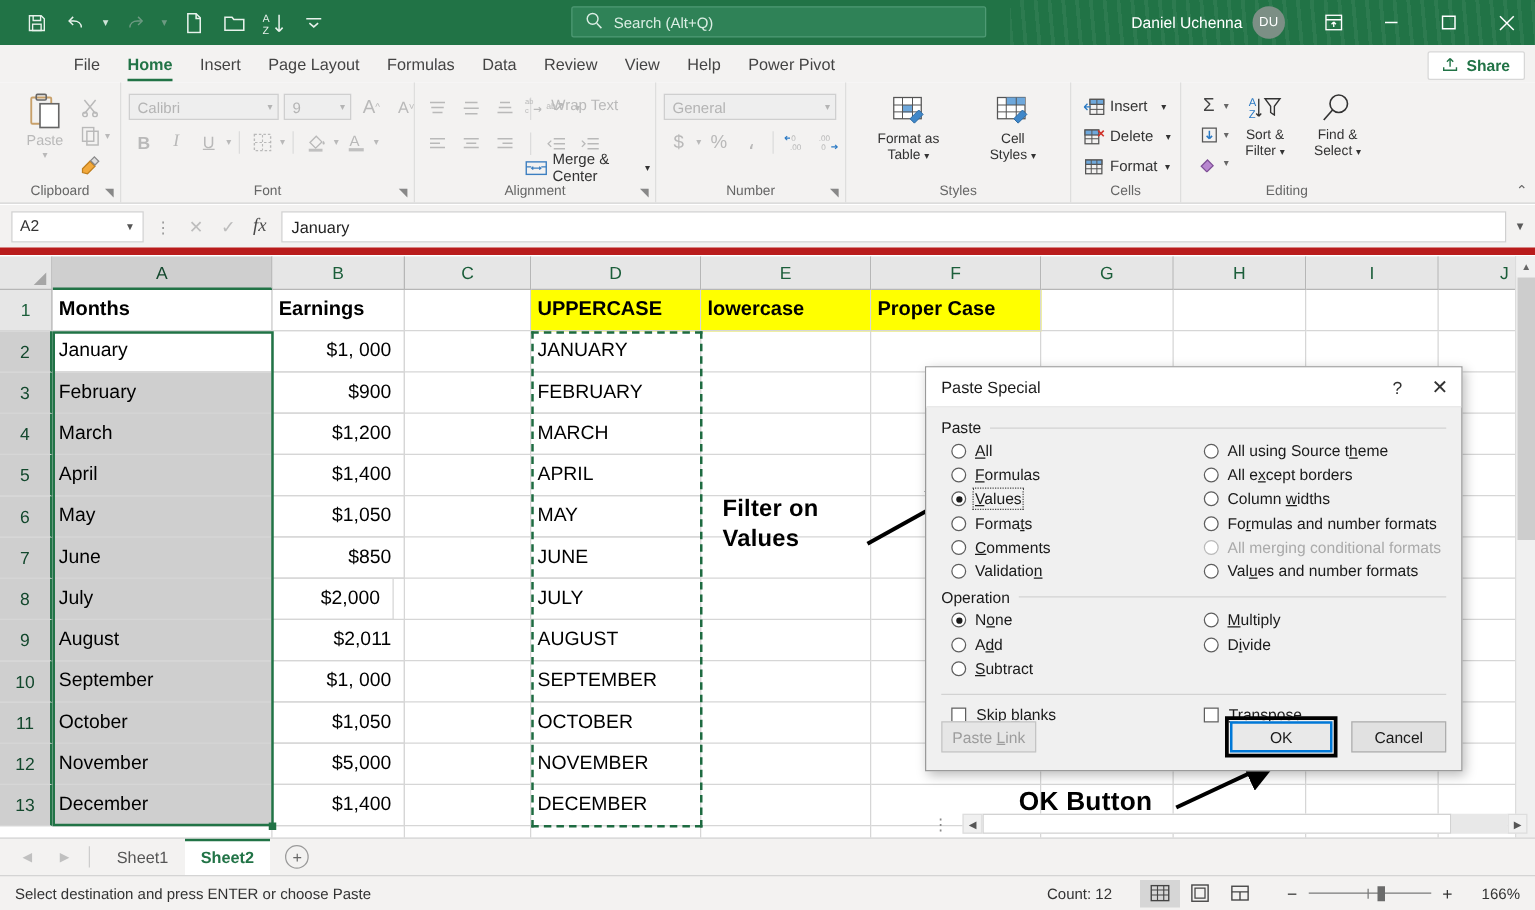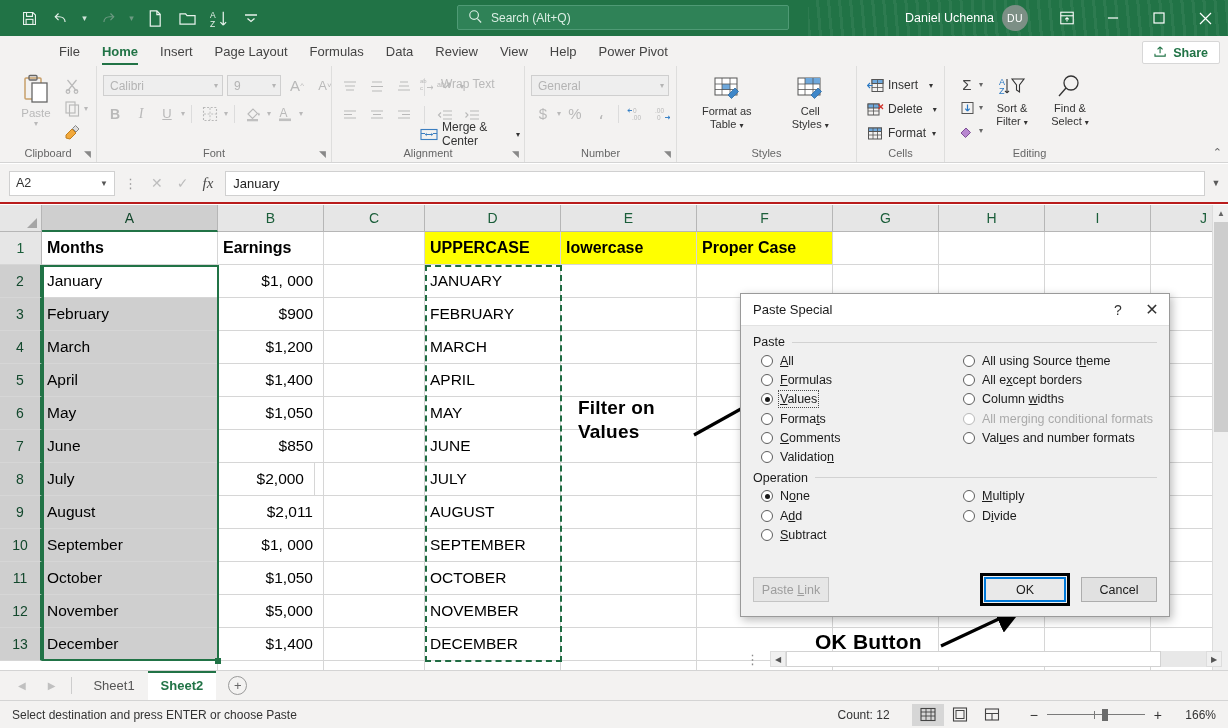--- a/index.html
+++ b/index.html
@@ -107,21 +107,21 @@
     justify-content: space-between;
   }
   .icon-btn { width:24px; height:23px; display:flex; align-items:center; justify-content:center; color:#b9b9b9;}
   .icon-btn.on { color:#444; cursor:pointer;}
   .ribbon-collapse { position:absolute; right:6px; bottom:3px; color:#666; font-size:11px; cursor:pointer;}
 
   
   .fbar {
     position: absolute; top: 164px; left: 0; width: 1228px; height: 40px;
     background: #f3f2f1; display: flex; align-items: center; padding: 0 4px;
-    border-bottom: 2px solid #b91c1c;
+    border-bottom: 6px solid #b91c1c;
   }
   .namebox {
     width: 106px; height: 25px; background: #fff; border: 1px solid #d0d0d0;
     display: flex; align-items: center; padding: 0 6px; font-size: 12.5px; color: #333;
     justify-content: space-between; margin-left: 5px;
   }
   .fb-dots { color:#9a9a9a; font-size: 13px; padding: 0 9px; letter-spacing:1px;}
   .fb-icons { display: flex; align-items: center; gap: 14px; padding: 0 12px 0 4px; }
   .fb-ic { color: #bdbdbd; font-size: 14px; }
   .fb-ic.fx { color: #4a4a4a; font-style: italic; font-family: "Liberation Serif", serif; font-size:15px;}
@@ -1043,20 +1043,24 @@
               <span>All using Source t<span class="u">h</span>eme</span>
             </div>
             <div class="opt">
               <span class="radio"></span>
               <span>All e<span class="u">x</span>cept borders</span>
             </div>
             <div class="opt">
               <span class="radio"></span>
               <span>Column <span class="u">w</span>idths</span>
             </div>
+            <div class="opt">
+              <span class="radio"></span>
+              <span>Fo<span class="u">r</span>mulas and number formats</span>
+            </div>
             <div class="opt disabled">
               <span class="radio disabled"></span>
               <span>All mer<span class="u">g</span>ing conditional formats</span>
             </div>
             <div class="opt">
               <span class="radio"></span>
               <span>Val<span class="u">u</span>es and number formats</span>
             </div>
           </div>
         </div>
@@ -1085,20 +1089,30 @@
               <span class="radio"></span>
               <span><span class="u">M</span>ultiply</span>
             </div>
             <div class="opt">
               <span class="radio"></span>
               <span>D<span class="u">i</span>vide</span>
             </div>
           </div>
         </div>
 
+      <div class="chk-row">
+        <div class="chk">
+          <span class="checkbox"></span>
+          <span>Skip <span class="u">b</span>lanks</span>
+        </div>
+        <div class="chk">
+          <span class="checkbox"></span>
+          <span><span class="u">T</span>ranspose</span>
+        </div>
+      </div>
     </div>
     <div class="dlg-foot">
       <div class="btn disabled">
         <span>Paste <span class="u">L</span>ink</span>
       </div>
       <div class="ok-wrap">
         <div class="ok-highlight">
           <div class="btn ok">OK</div>
         </div>
         <div class="btn">Cancel</div>

